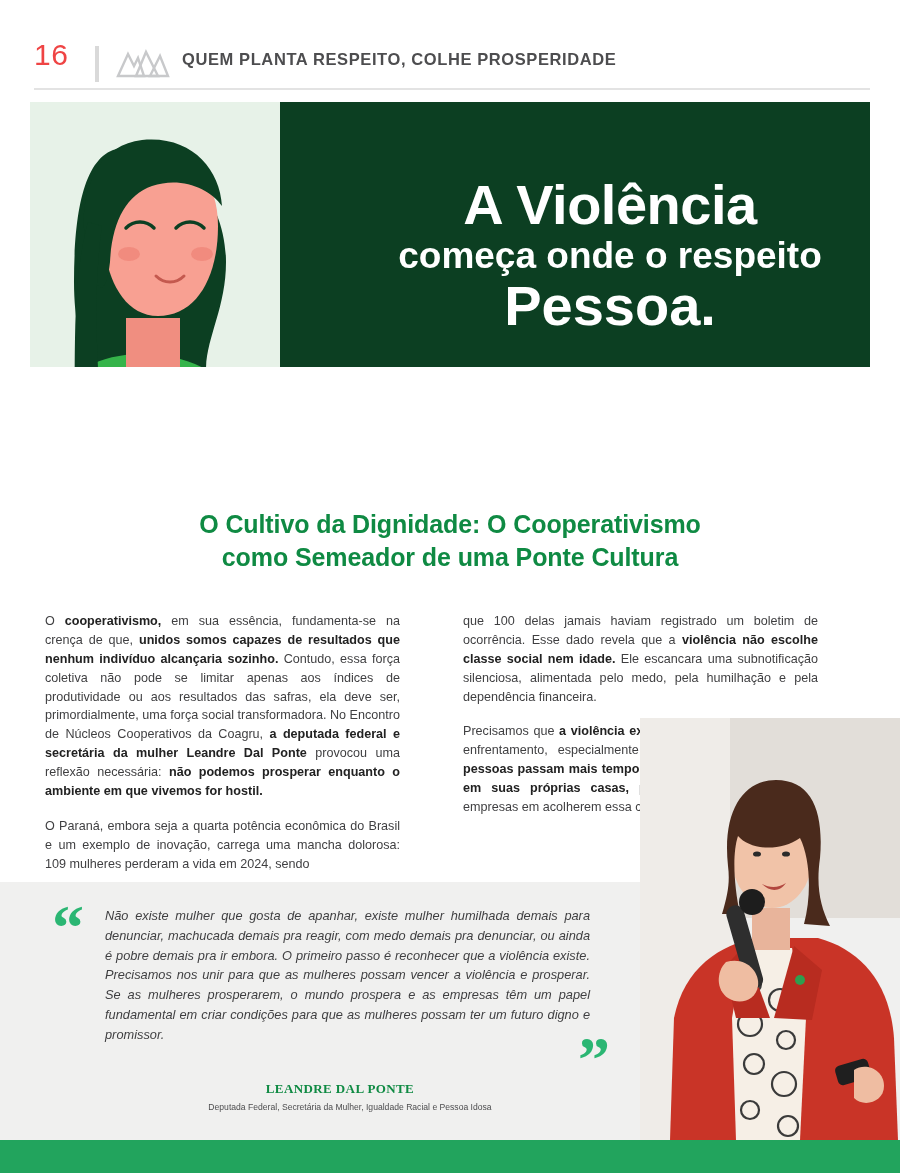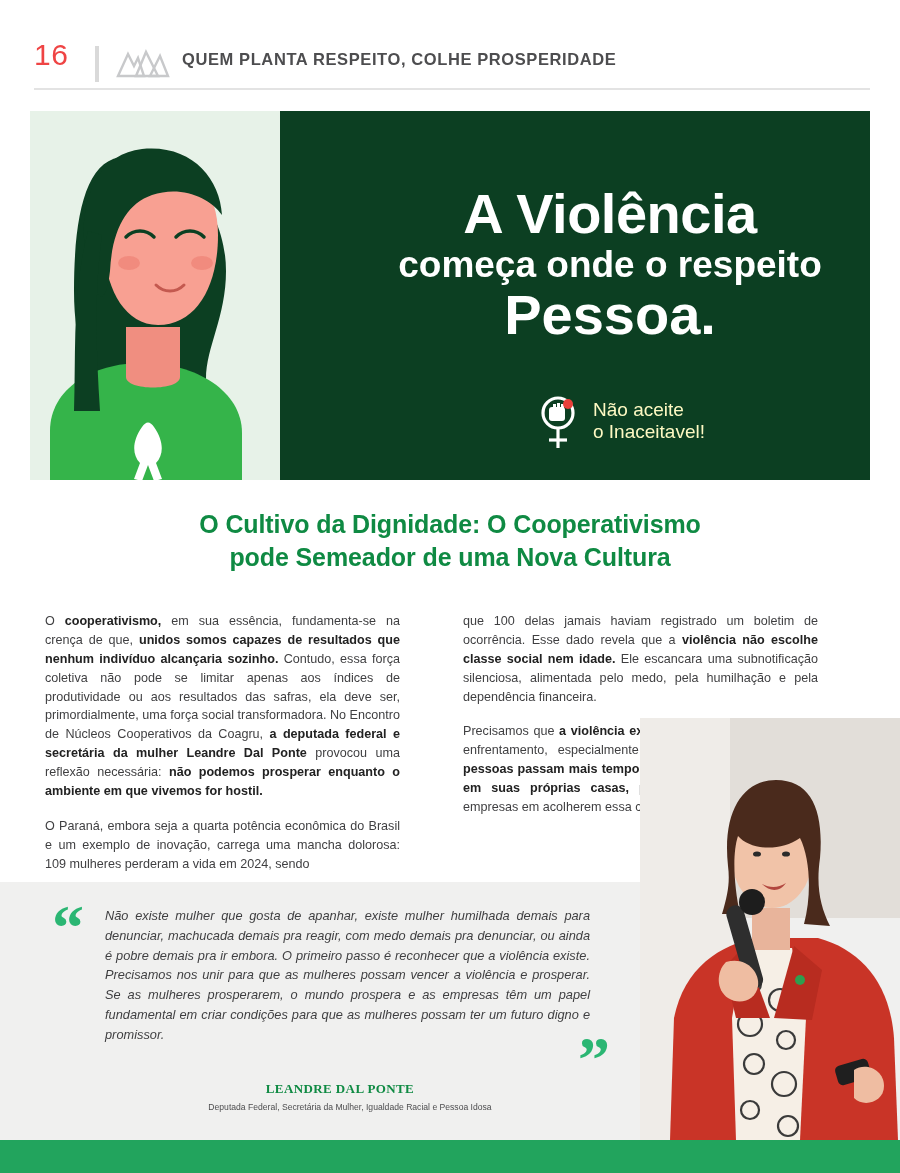--- a/index.html
+++ b/index.html
@@ -54,22 +54,22 @@
   .header-bottom-line {
     position: absolute;
     left: 34px; top: 88px;
     width: 836px; height: 2px;
     background: #e3e3e3;
   }
 
   
   .hero {
     position: absolute;
-    left: 30px; top: 111px;
-    width: 840px; height: 369px;
+    left: 30px; top: 102px;
+    width: 840px; height: 265px;
     background: #0c3f22;
     overflow: hidden;
   }
   .hero-light {
     position: absolute;
     left: 0; top: 0;
     width: 250px; height: 369px;
     background: #e7f2e8;
   }
   .hero-char {
@@ -289,21 +289,21 @@
     </div>
     <div class="tagline-text">
       <span>Não aceite</span>
       <span>o Inaceitavel!</span>
     </div>
   </div>
 </div>
 
 <div class="article-title">
   <span>O Cultivo da Dignidade: O Cooperativismo</span>
-  <span>pode Semeador de uma Nova Cultura</span>
+  <span>como Semeador de uma Ponte Cultura</span>
 </div>
 
 <div class="col col-left" id="col-left">
     <p><span>O </span><b>cooperativismo,</b><span> em sua essência, fundamenta-se na crença de que, </span><b>unidos somos capazes de resultados que nenhum indivíduo alcançaria sozinho.</b><span> Contudo, essa força coletiva não pode se limitar apenas aos índices de produtividade ou aos resultados das safras, ela deve ser, primordialmente, uma força social transformadora. No Encontro de Núcleos Cooperativos da Coagru, </span><b>a deputada federal e secretária da mulher Leandre Dal Ponte</b><span> provocou uma reflexão necessária: </span><b>não podemos prosperar enquanto o ambiente em que vivemos for hostil.</b></p>
     <p><span>O Paraná, embora seja a quarta potência econômica do Brasil e um exemplo de inovação, carrega uma mancha dolorosa: 109 mulheres perderam a vida em 2024, sendo</span></p>
   </div>
 <div class="col col-right" id="col-right">
     <p><span>que 100 delas jamais haviam registrado um boletim de ocorrência. Esse dado revela que a </span><b>violência não escolhe classe social nem idade.</b><span> Ele escancara uma subnotificação silenciosa, alimentada pelo medo, pela humilhação e pela dependência financeira.</span></p>
     <p><span>Precisamos que </span><b>a violência existe</b><span> é o primeiro passo para o enfrentamento, especialmente quando lembramos que </span><b>as pessoas passam mais tempo dentro das empresas do que em suas próprias casas,</b><span> por isso a necessidade das empresas em acolherem essa causa.</span></p>
   </div>

